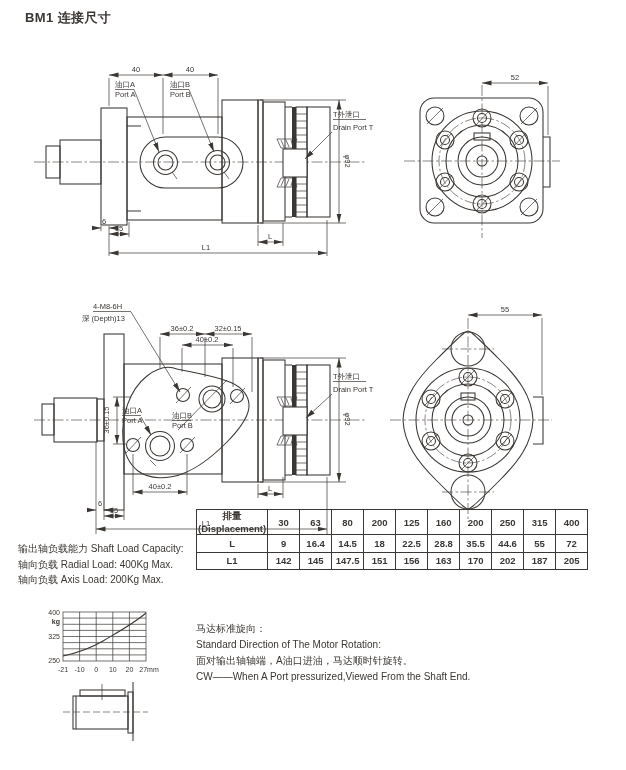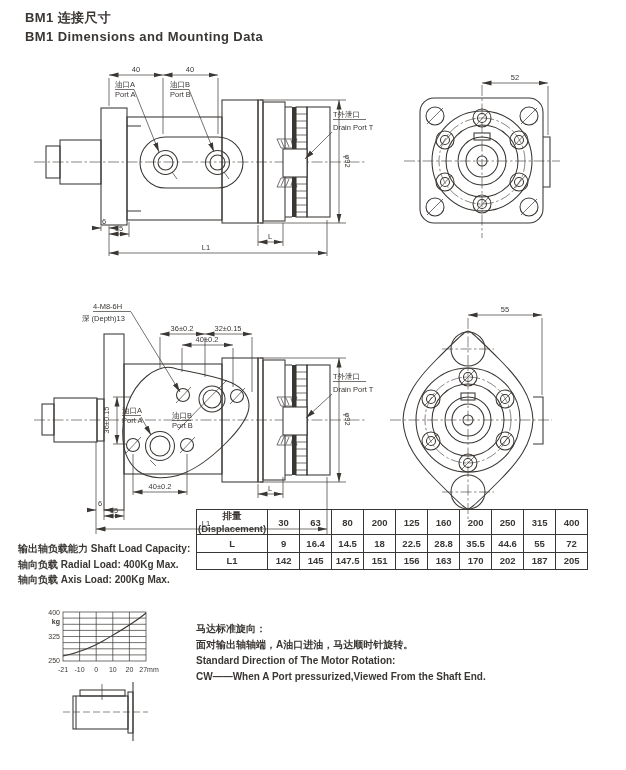--- a/index.html
+++ b/index.html
@@ -1,18 +1,18 @@
 <!DOCTYPE html>
 <html><head>
 <meta charset="utf-8">
 <style>
   html,body{margin:0;padding:0;background:#fff;}
   .page{position:relative;width:626px;height:770px;background:#ffffff;
         font-family:"Liberation Sans","DejaVu Sans",sans-serif;color:#3a3633;overflow:hidden;}
-  .abs{position:absolute;font-weight:bold;}
+  .abs{position:absolute;}
   .title{left:25px;top:8px;font-size:13px;font-weight:bold;letter-spacing:.4px;line-height:19px;}
   svg.draw{position:absolute;overflow:visible;}
   .ln{fill:none;stroke:#3a3633;stroke-width:1.05;}
   .tn{fill:none;stroke:#3a3633;stroke-width:.7;}
   .cl{fill:none;stroke:#3a3633;stroke-width:.6;stroke-dasharray:11 2.5 2.5 2.5;}
   .dash{fill:none;stroke:#3a3633;stroke-width:.6;stroke-dasharray:7 3;}
   .dk{fill:#3a3633;stroke:none;}
   .wh{fill:#ffffff;stroke:#3a3633;stroke-width:1.05;}
   svg text{fill:#3a3633;font-family:"Liberation Sans","DejaVu Sans",sans-serif;}
   text.d{font-size:7.5px;text-anchor:middle;}
@@ -35,21 +35,20 @@
   <svg width="0" height="0" style="position:absolute" aria-hidden="true">
     <defs>
       <marker id="arr" viewBox="0 0 10 6" markerWidth="10" markerHeight="6" refX="9.5" refY="3" orient="auto-start-reverse" markerUnits="userSpaceOnUse">
         <path d="M0,0.5 L9.5,3 L0,5.5 Z" fill="#3a3633"></path>
       </marker>
     </defs>
   </svg>
 
   <div class="abs title">
     <div>BM1 连接尺寸</div>
-    <div>BM1 Dimensions and Mounting Data</div>
   </div>
 
   <svg class="draw" style="left:30px;top:60px" width="362" height="212" viewBox="0 0 362 212">
     <path class="cl" d="M4,102 H336"></path>
     <g>
       <rect class="ln" x="16" y="86" width="14" height="32"></rect>
       <rect class="ln" x="30" y="80" width="41" height="44"></rect>
     </g>
     <rect class="ln" x="71" y="48" width="26" height="117"></rect>
     <g>
@@ -366,22 +365,22 @@
     <text class="c" x="48" y="73">-21</text>
     <text class="c" x="64.6" y="73">-10</text>
     <text class="c" x="81.2" y="73">0</text>
     <text class="c" x="97.8" y="73">10</text>
     <text class="c" x="114.4" y="73">20</text>
     <text class="c" x="134" y="73">27mm</text>
   </svg>
 
   <div class="abs rot">
     <div>马达标准旋向：</div>
+    <div>Standard Direction of The Motor Rotation:</div>
     <div>面对输出轴轴端，A油口进油，马达顺时针旋转。</div>
-    <div>Standard Direction of The Motor Rotation:</div>
     <div>CW——When A Port pressurized,Viewed From the Shaft End.</div>
   </div>
 
   <svg class="draw" style="left:30px;top:681px" width="150" height="88" viewBox="0 0 150 88">
     <rect class="ln" x="50" y="9" width="45" height="6"></rect>
     <path class="tn" d="M72,3 V19"></path>
     <rect class="ln" x="43" y="15" width="55" height="33"></rect>
     <path class="ln" d="M46,15 V48"></path>
     <rect class="ln" x="98" y="11" width="5" height="41"></rect>
     <path class="ln" d="M103,1 V60"></path>

